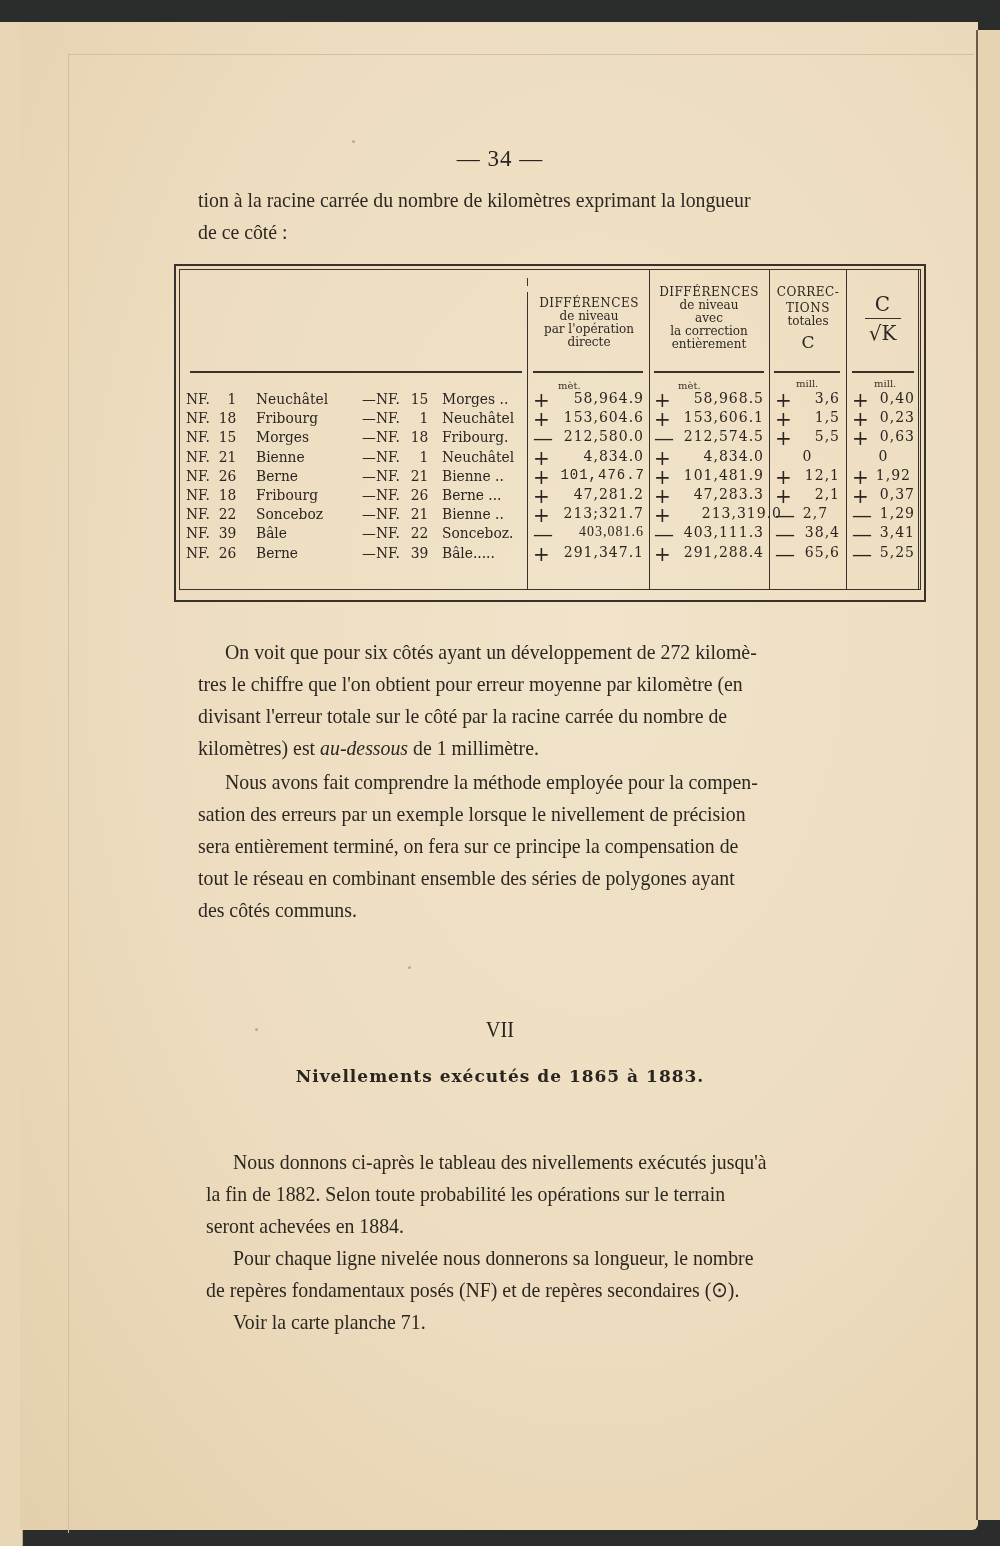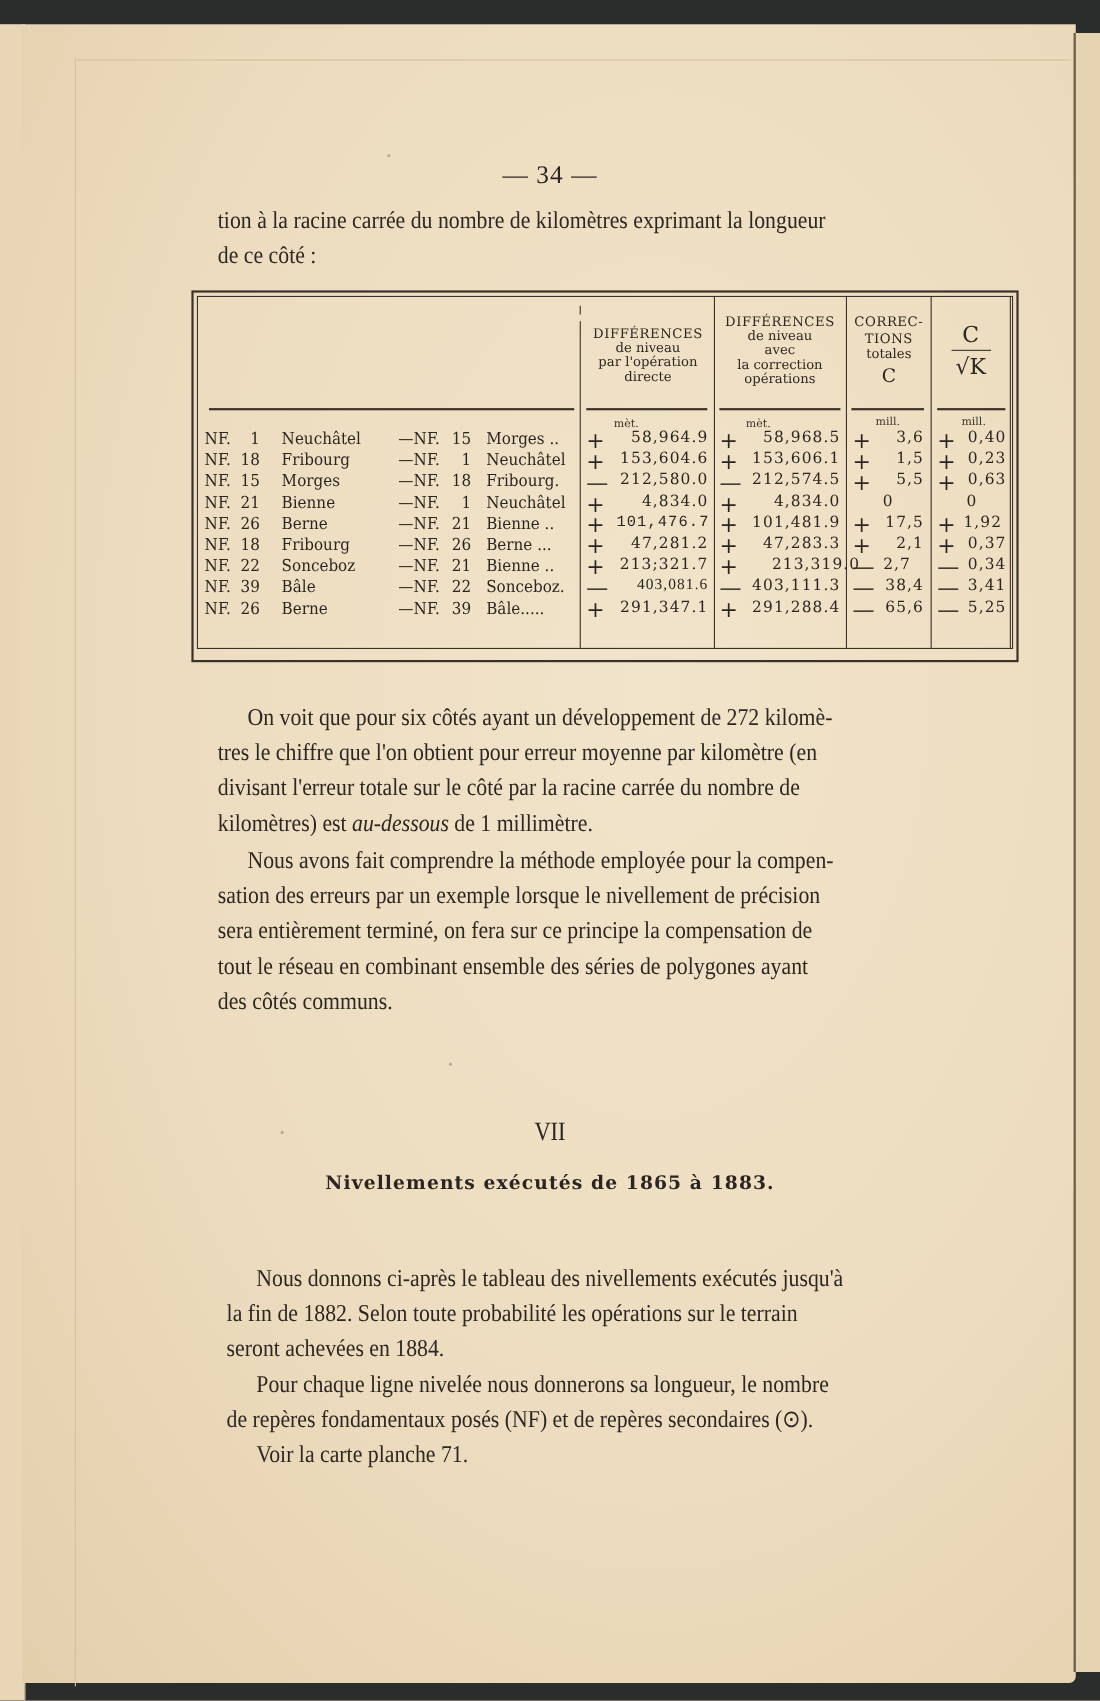--- a/index.html
+++ b/index.html
@@ -107,21 +107,21 @@
       <div class="hdr-small">de niveau</div>
       <div class="hdr-small">par l'opération</div>
       <div class="hdr-small">directe</div>
     </div>
 
     <div class="hdr" style="left:470px; width:118px; top:15px;">
       <div class="hdr-caps">DIFFÉRENCES</div>
       <div class="hdr-small">de niveau</div>
       <div class="hdr-small">avec</div>
       <div class="hdr-small">la correction</div>
-      <div class="hdr-small">opérations</div>
+      <div class="hdr-small">entièrement</div>
     </div>
 
     <div class="hdr" style="left:590px; width:76px; top:15px;">
       <div class="hdr-caps">CORREC-</div>
       <div class="hdr-caps" style="margin-top:2px;">TIONS</div>
       <div class="hdr-small">totales</div>
       <div style="font-size:17px; margin-top:4px;">C</div>
     </div>
 
     <div class="hdr" style="left:667px; width:71px; top:22px;">
@@ -210,21 +210,21 @@
           <span class="cell" style="left: 76px;">Berne</span>
           <span class="cell" style="left: 182px;">—</span>
           <span class="cell" style="left: 196px;">NF.</span>
           <span class="cell" style="left: 228px; width: 22px; text-align: right;">21</span>
           <span class="cell" style="left: 262px;">Bienne ..</span>
           <span class="sign" style="left: 353px;">+</span>
           <span class="numval num" style="left: 370px; width: 95px; font-family: Liberation Mono, monospace;">101,476.7</span>
           <span class="sign" style="left: 474px;">+</span>
           <span class="numval num" style="left: 490px; width: 94px;">101,481.9</span>
           <span class="sign" style="left: 595px;">+</span>
-          <span class="numval num" style="left: 611px; width: 49px;">17,5</span>
+          <span class="numval num" style="left: 611px; width: 49px;">12,1</span>
           <span class="sign" style="left: 672px;">+</span>
           <span class="numval num" style="left: 684px; width: 47px;">1,92</span>
         </div>
         <div class="row" style="top: 216px;">
           <span class="cell" style="left: 6px;">NF.</span>
           <span class="cell" style="left: 36px; width: 22px; text-align: right;">18</span>
           <span class="cell" style="left: 76px;">Fribourg</span>
           <span class="cell" style="left: 182px;">—</span>
           <span class="cell" style="left: 196px;">NF.</span>
           <span class="cell" style="left: 228px; width: 22px; text-align: right;">26</span>
@@ -246,21 +246,21 @@
           <span class="cell" style="left: 196px;">NF.</span>
           <span class="cell" style="left: 228px; width: 22px; text-align: right;">21</span>
           <span class="cell" style="left: 262px;">Bienne ..</span>
           <span class="sign" style="left: 353px;">+</span>
           <span class="numval num" style="left: 369px; width: 95px;">213;321.7</span>
           <span class="sign" style="left: 474px;">+</span>
           <span class="numval num" style="left: 508px; width: 94px;">213,319.0</span>
           <span class="sign" style="left: 595px;">—</span>
           <span class="numval num" style="left: 611px; width: 49px; text-align: center;">2,7</span>
           <span class="sign" style="left: 672px;">—</span>
-          <span class="numval num" style="left: 688px; width: 47px;">0,34</span>
+          <span class="numval num" style="left: 688px; width: 47px;">1,29</span>
         </div>
         <div class="row" style="top: 254.4px;">
           <span class="cell" style="left: 6px;">NF.</span>
           <span class="cell" style="left: 36px; width: 22px; text-align: right;">39</span>
           <span class="cell" style="left: 76px;">Bâle</span>
           <span class="cell" style="left: 182px;">—</span>
           <span class="cell" style="left: 196px;">NF.</span>
           <span class="cell" style="left: 228px; width: 22px; text-align: right;">22</span>
           <span class="cell" style="left: 262px;">Sonceboz.</span>
           <span class="sign" style="left: 353px;">—</span>

